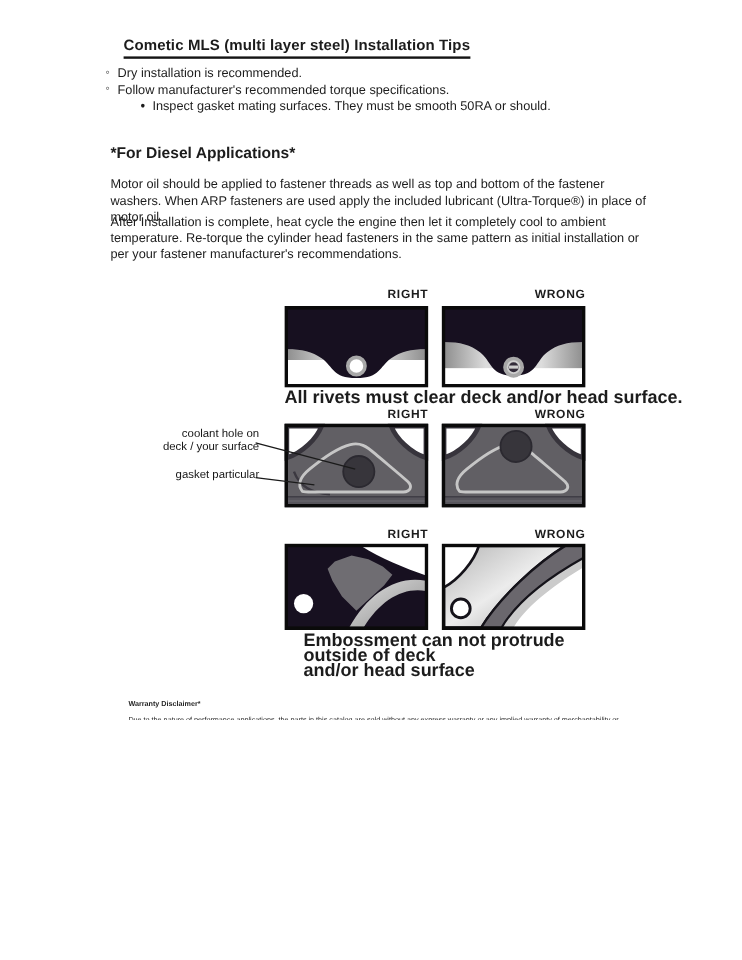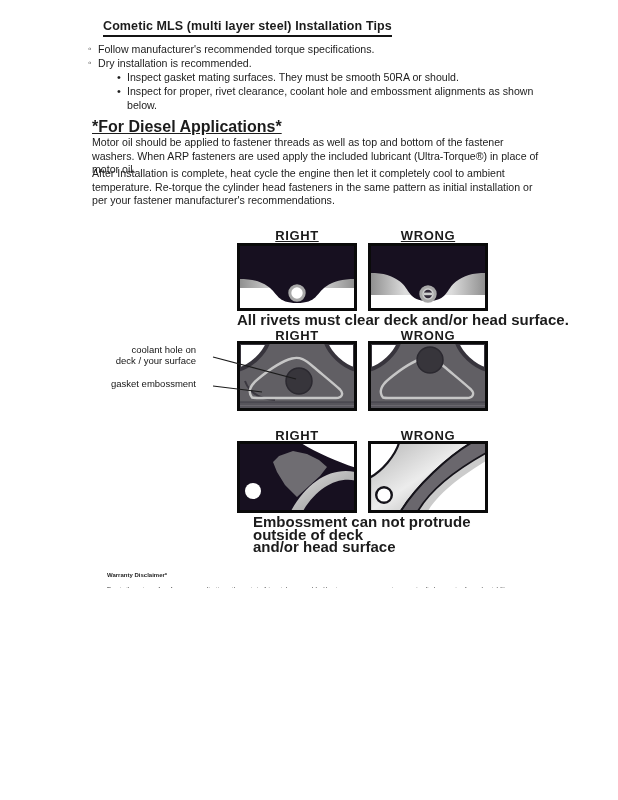--- a/index.html
+++ b/index.html
@@ -1,67 +1,66 @@
 <!DOCTYPE html>
 <html><head>
 <meta charset="utf-8">
 <style>
   html,body { margin:0; padding:0; background:#ffffff; }
   .page {
     position:relative; width:618px; height:588px; background:#fff;
-    font-family:"Liberation Sans", sans-serif; color:#1c1c1c; overflow:hidden;
+    font-family:"Liberation Sans", sans-serif; color:#1c1c1c; overflow:hidden;margin-top:12px;
   }
   .page * { box-sizing:border-box; }
 
   .title {
     position:absolute; left:103px; top:19px;
     font-size:12.5px; font-weight:bold; letter-spacing:0.1px;
     border-bottom:2px solid #141414; padding-bottom:2px; display:inline-block;
   }
 
   .bullets { position:absolute; left:88px; top:42px; font-size:10.6px; line-height:14px; width:470px; }
   .bullet { position:relative; padding-left:10px; }
   .bullet::before { content:"◦"; position:absolute; left:0; top:0; font-size:10px; }
   .bullet.sub { margin-left:29px; }
   .bullet.sub::before { content:"•"; font-size:11px; }
 
-  .diesel-head { position:absolute; left:92px; top:118px; font-size:16px; font-weight:bold;text-decoration:underline; }
+  .diesel-head { position:absolute; left:92px; top:108px; font-size:13px; font-weight:bold; }
   .para { position:absolute; left:92px; width:452px; font-size:10.6px; line-height:13.6px; }
   .para.p1 { top:136px; }
   .para.p2 { top:167px; }
   .para.p3 { top:209px; }
 
-  .dg-label { position:absolute; width:120px; text-align:center; font-size:13px; font-weight:bold; letter-spacing:0.6px;text-decoration:underline; }
+  .dg-label { position:absolute; width:120px; text-align:right; font-size:10px; font-weight:bold; letter-spacing:0.6px; }
   .dg-box { position:absolute; width:120px; }
   .dg-box svg { display:block; }
   .dg-caption { position:absolute; font-size:15px; font-weight:bold; line-height:12.5px; }
   .dg-caption.centered { width:251px; text-align:center; }
 
-  .side-label { position:absolute; left:92px; width:104px; text-align:right; font-size:9.5px; line-height:11px; color:#141414; }
+  .side-label { position:absolute; left:112px; width:104px; text-align:right; font-size:9.5px; line-height:11px; color:#141414; }
   .leader { position:absolute; left:110px; top:340px; }
 
   .fineprint { position:absolute; left:107px; top:572px; width:410px; font-size:6px; line-height:6.9px; color:#262626; }
   .fineprint p { margin:0 0 6.5px 0; }
   .fineprint p.tight { margin-bottom:0; }
   .fineprint .fp-head { font-weight:bold; margin-bottom:7px; }
 
   .pagenum { position:absolute; left:358px; top:760px; width:120px; text-align:center; font-size:13px; letter-spacing:0.3px; color:#737373; }
 </style>
 </head>
 <body>
 
 <div class="page">
 
   <div class="title">Cometic MLS (multi layer steel) Installation Tips</div>
 
   <div class="bullets">
+    <div class="bullet">Dry installation is recommended.</div>
     <div class="bullet">Follow manufacturer's recommended torque specifications.</div>
-    <div class="bullet">Dry installation is recommended.</div>
     <div class="bullet sub">Inspect gasket mating surfaces.  They must be smooth 50RA or should.</div>
-    <div class="bullet sub">Inspect for proper, rivet clearance, coolant hole and embossment alignments as shown below.</div>
   </div>
 
   <div class="diesel-head">*For Diesel Applications*</div>
   <div class="para p1">Motor oil should be applied to fastener threads as well as top and bottom of the fastener washers. When ARP fasteners are used apply the included lubricant (Ultra-Torque®) in place of motor oil.</div>
   <div class="para p2">After Installation is complete, heat cycle the engine then let it completely cool to ambient temperature. Re-torque the cylinder head fasteners in the same pattern as initial installation or per your fastener manufacturer's recommendations.</div>
 
   <div class="dg-label" style="left:237px; top:228px;">RIGHT</div>
   <div class="dg-label" style="left:368px; top:228px;">WRONG</div>
 
   <div class="dg-box" style="left:237px; top:243px;">
@@ -105,21 +104,21 @@
 
   <div class="dg-caption" style="left:237px; top:314px;">All rivets must clear deck and/or head surface.</div>
 
   <div class="dg-label" style="left:237px; top:328px;">RIGHT</div>
   <div class="dg-label" style="left:368px; top:328px;">WRONG</div>
 
   <div class="side-label" style="top:344px;">
     <div>coolant hole on</div>
     <div>deck / your surface</div>
   </div>
-  <div class="side-label" style="top:378px;">gasket embossment</div>
+  <div class="side-label" style="top:378px;">gasket particular</div>
 
   <div class="dg-box" style="left:237px; top:341px;">
     <svg width="120" height="70" viewBox="0 0 120 70">
       <rect width="120" height="70" fill="#615f64"></rect>
       <rect x="2" y="61" width="116" height="7" fill="#57555c"></rect>
       <line x1="2" y1="61" x2="118" y2="61" stroke="#403e46" stroke-width="1.2"></line>
       <line x1="2" y1="64.5" x2="118" y2="64.5" stroke="#6e6c72" stroke-width="0.8"></line>
       <path d="M2,2 L31,2 C27,12.5 15,24.5 2,28.5 Z" fill="#fff" stroke="#37343c" stroke-width="4"></path>
       <path d="M118,2 L89,2 C93,12.5 105,24.5 118,28.5 Z" fill="#fff" stroke="#37343c" stroke-width="4"></path>
       <path d="M8,40 C12,51 22,58 38,59" fill="none" stroke="#3b3840" stroke-width="2"></path>

